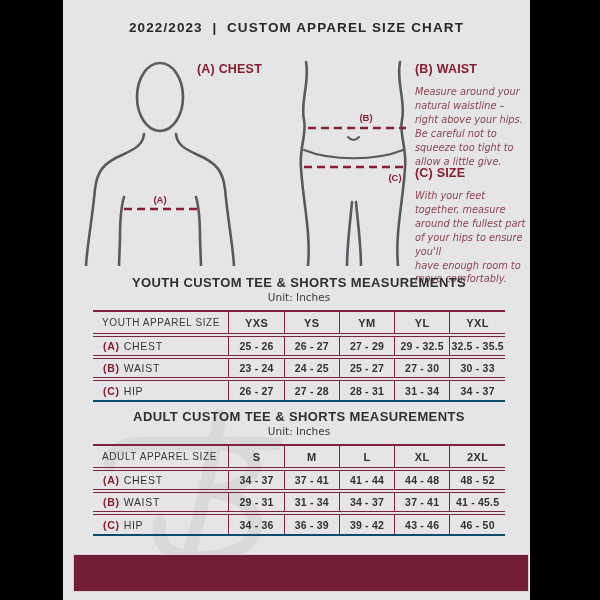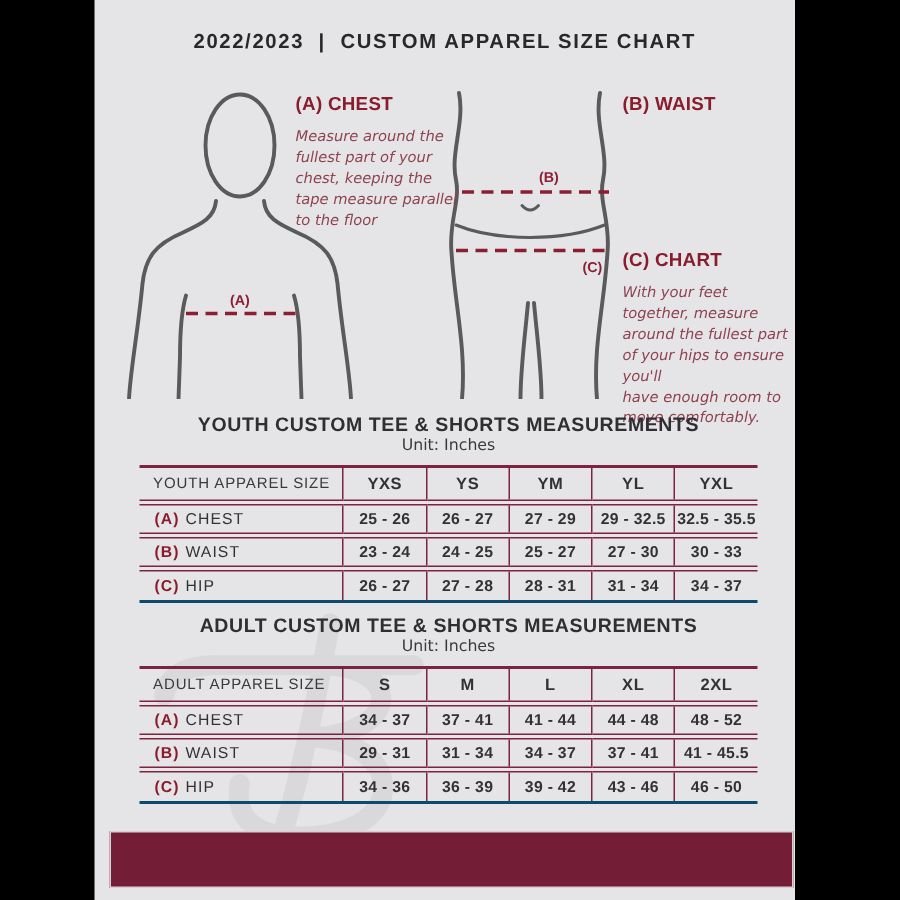--- a/index.html
+++ b/index.html
@@ -82,31 +82,32 @@
         <path d="M60 142 C62 164 65 186 65 206"></path>
       </g>
       <line x1="12" y1="68" x2="110" y2="68" stroke="#8c1e33" stroke-width="2.4" stroke-dasharray="8 5"></line>
       <line x1="8" y1="107" x2="111" y2="107" stroke="#8c1e33" stroke-width="2.4" stroke-dasharray="8 5"></line>
       <text x="70" y="61" text-anchor="middle" font-size="9.5" font-weight="bold" fill="#8c1e33" font-family="Liberation Sans, sans-serif">(B)</text>
       <text x="99" y="121" text-anchor="middle" font-size="9.5" font-weight="bold" fill="#8c1e33" font-family="Liberation Sans, sans-serif">(C)</text>
     </svg>
 
     <div class="inst" id="inst-chest">
       <h3>(A) CHEST</h3>
-      <p>Measure around the
-fullest part of your
-chest, keeping the
-tape measure parallel
-to the floor</p>
     </div>
     <div class="inst" id="inst-waist">
       <h3>(B) WAIST</h3>
+      <p>Measure around your
+natural waistline –
+right above your hips.
+Be careful not to
+squeeze too tight to
+allow a little give.</p>
     </div>
     <div class="inst" id="inst-hips">
-      <h3>(C) CHART</h3>
+      <h3>(C) SIZE</h3>
       <p>With your feet
 together, measure
 around the fullest part
 of your hips to ensure
 you'll
 have enough room to
 move comfortably.</p>
     </div>
 
     <div class="tsection" id="youth-section">

